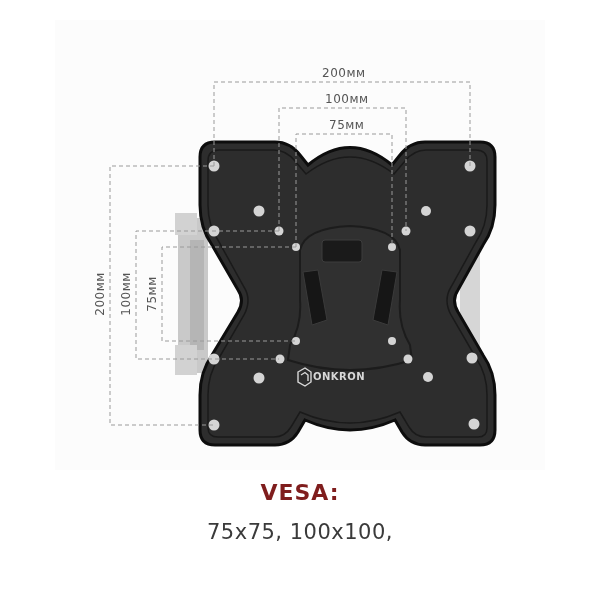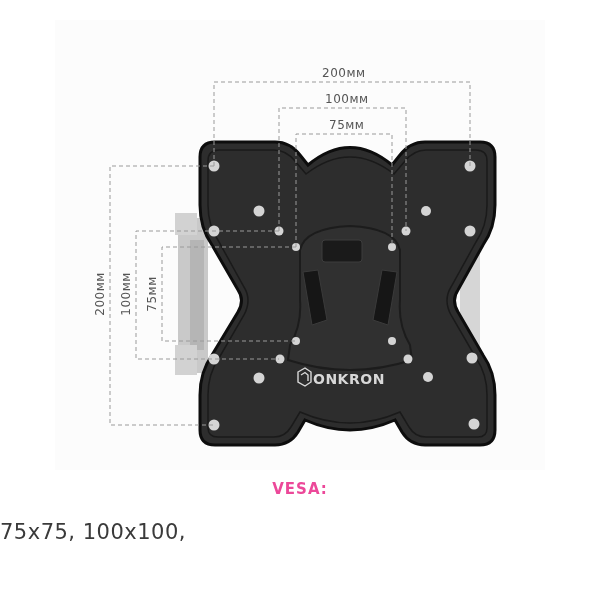--- a/index.html
+++ b/index.html
@@ -14,28 +14,28 @@
     position: absolute; left: 55px; top: 20px; width: 490px; height: 450px;
     background: #fcfcfc;
   }
   .dim-label {
     position: absolute; font-size: 12px; color: #555; letter-spacing: 0.5px;
     white-space: nowrap;
   }
   .dim-label.vert { transform: rotate(-90deg); transform-origin: center center; }
   .vesa-title {
     position: absolute; left: 0; width: 600px; top: 480px; text-align: center;
-    font-size: 15px; font-weight: bold; color: #ec4899; letter-spacing: 1px;
+    font-size: 22px; font-weight: bold; color: #7f1d1d; letter-spacing: 1px;
   }
   .vesa-line {
-    position: absolute; left: 0; width: 600px; 
+    position: absolute; left: 0; width: 600px; text-align: center;
     font-size: 21px; color: #3a3a3a; letter-spacing: 0.5px;
   }
   .brand {
-    position: absolute; left: 313px; top: 371px; font-size: 14px; font-weight: bold;
+    position: absolute; left: 313px; top: 371px; font-size: 10px; font-weight: bold;
     color: #d8d8d8; letter-spacing: 0.5px;
   }
   svg { position: absolute; left: 0; top: 0; }
 </style>
 </head>
 <body>
 
 <div class="canvas">
   <div class="bg-panel"></div>
 

